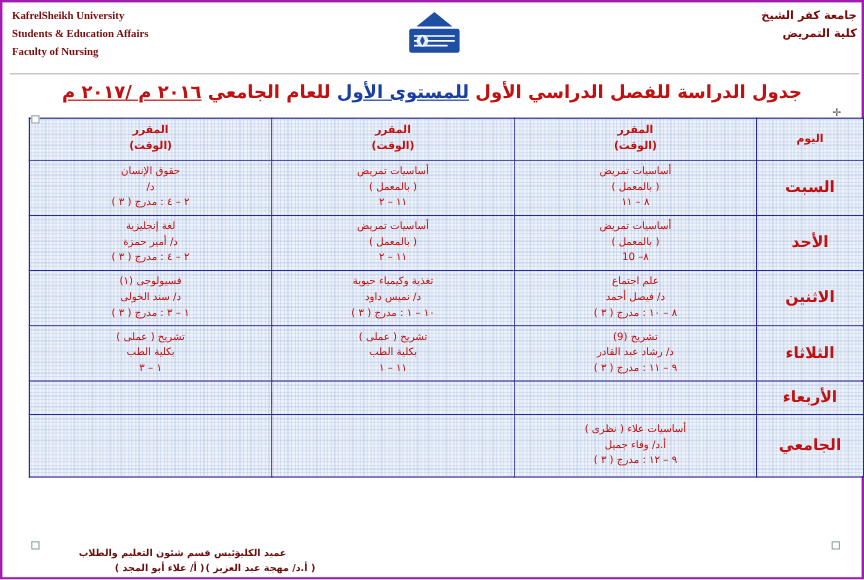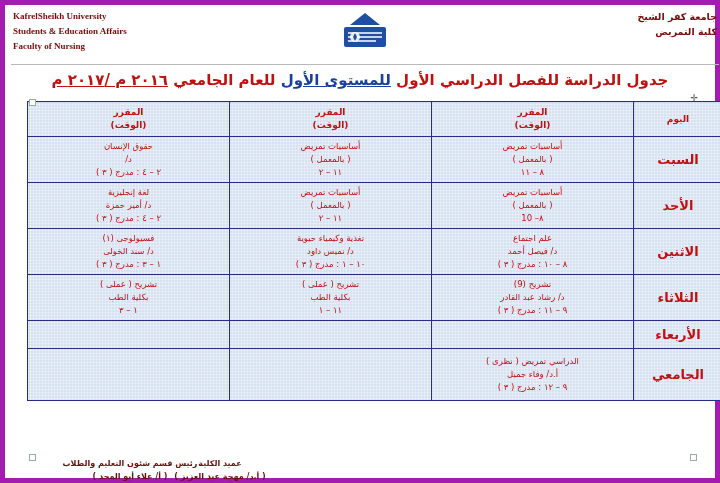--- a/index.html
+++ b/index.html
@@ -5,21 +5,21 @@
   html,body{margin:0;padding:0;}
   body{
     width:720px;height:483px;
     background:#ffffff;
     font-family:"DejaVu Sans", sans-serif;
     overflow:hidden;
     position:relative;
   }
   .page{
     position:absolute;inset:0;
-    border:5px solid #a21caf;
+    border:2px solid #a21caf;
     box-sizing:border-box;
   }
 
   
   .header{
     position:absolute;left:0;top:0;width:720px;height:62px;
   }
   .hdr-left{
     position:absolute;left:8px;top:4px;width:210px;
     color:#7b0a0a;font-weight:bold;font-size:9px;line-height:15px;
@@ -273,21 +273,21 @@
         <tr class="row-wed">
           <td class="col-day day">الأربعاء</td>
           <td class="cell col-c"></td>
           <td class="cell col-c"></td>
           <td class="cell col-c"></td>
         </tr>
 
         <tr class="row-thu">
           <td class="col-day day">الجامعي</td>
           <td class="cell col-c">
-            <span class="l1">الدراسي تمريض ( نظرى )</span>
+            <span class="l1">أساسيات علاء ( نظرى )</span>
             <span class="l2">أ.د/ وفاء جميل</span>
             <span class="l3">٩ – ١٢ : مدرج ( ٣ )</span>
           </td>
           <td class="cell col-c"></td>
           <td class="cell col-c"></td>
         </tr>
       </tbody>
     </table>
   </div>
 

